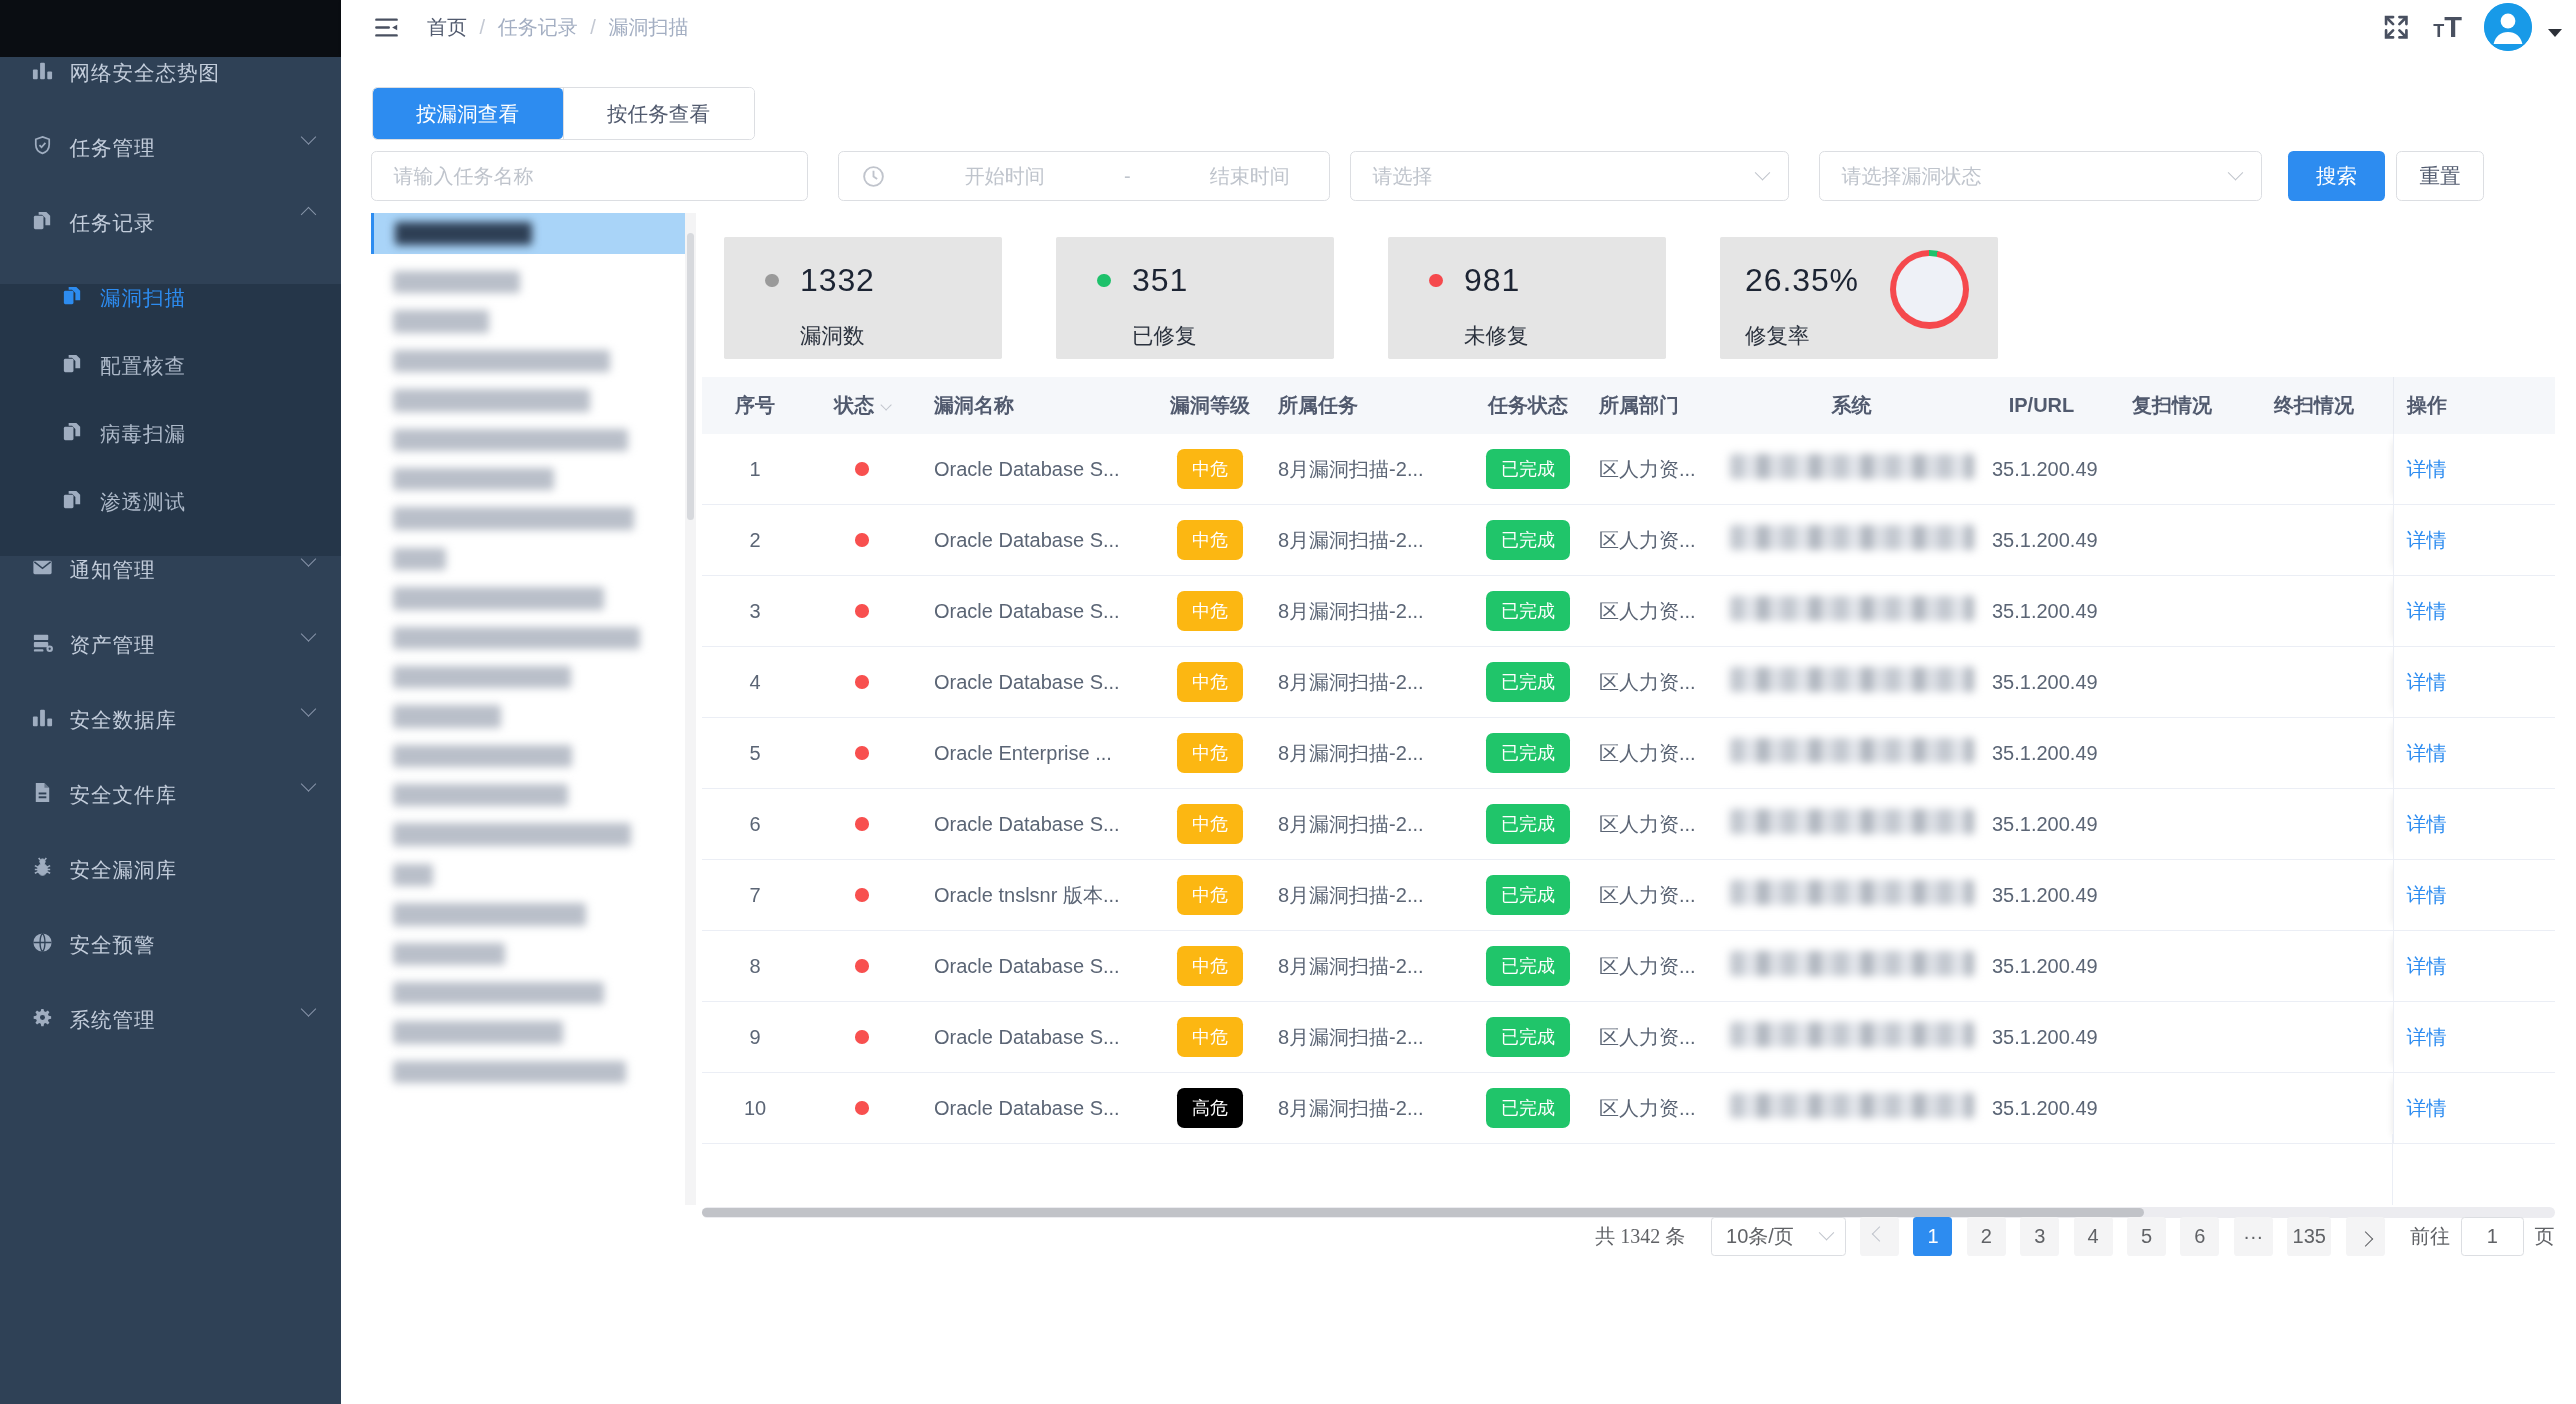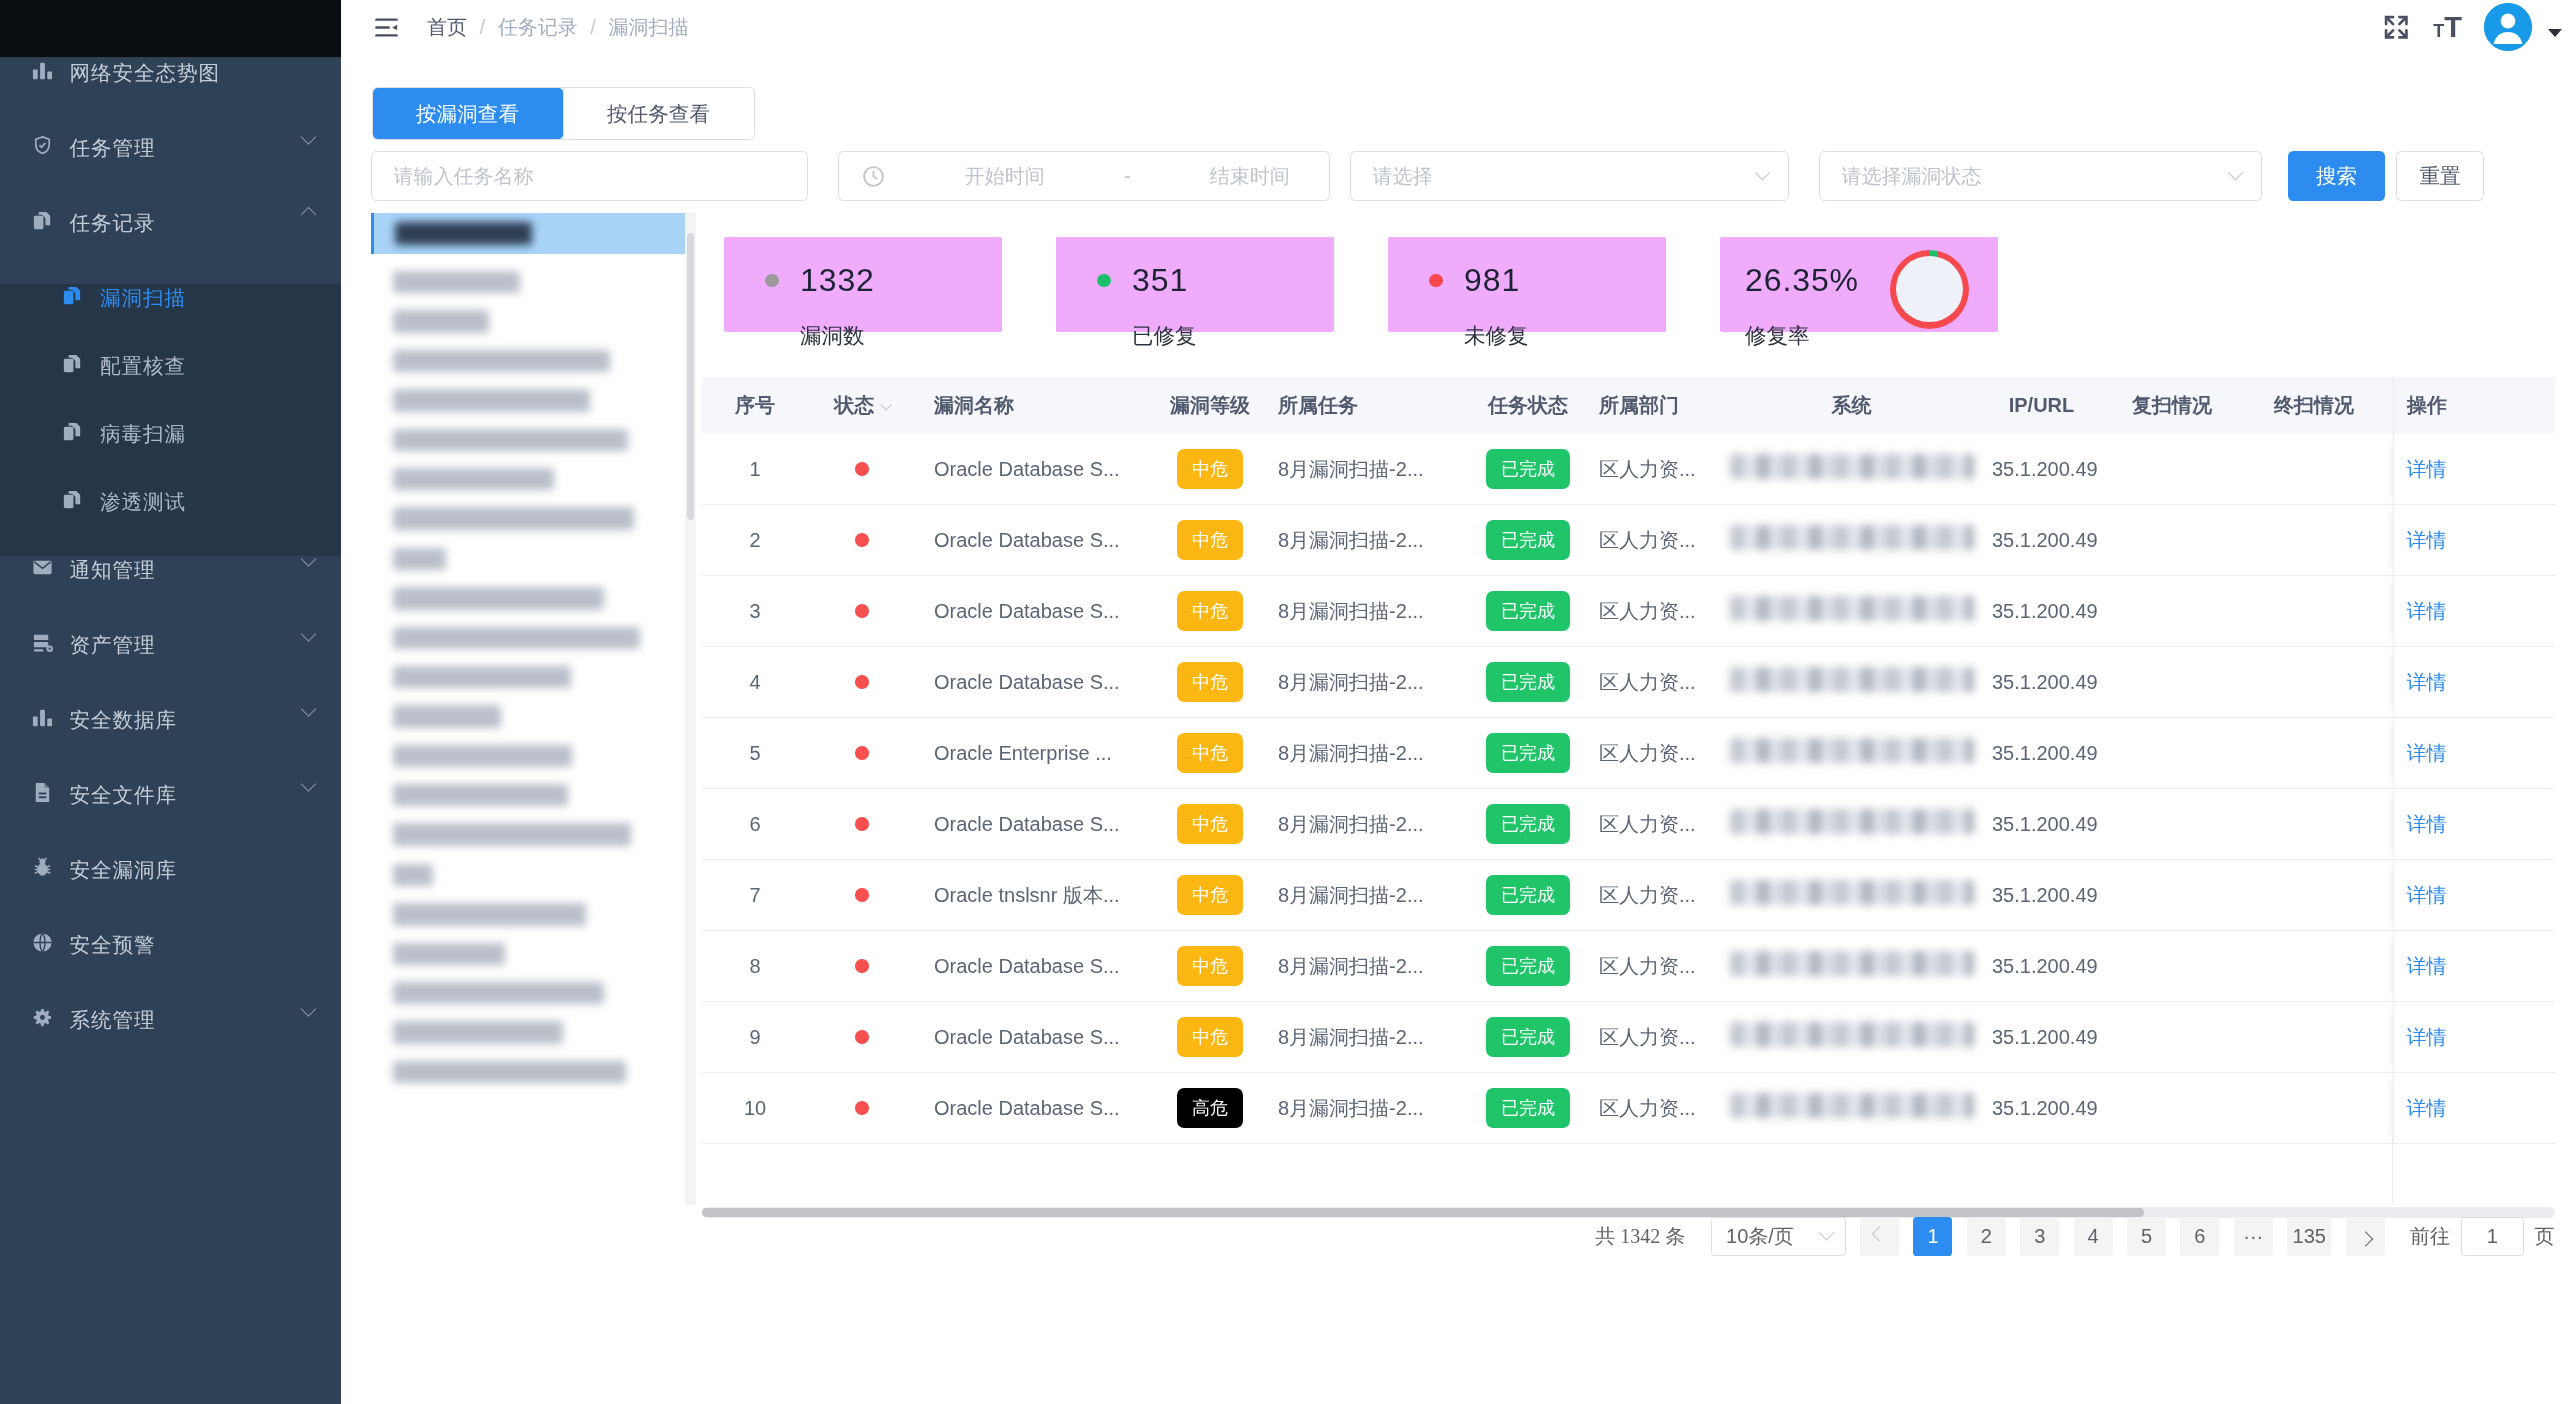--- a/index.html
+++ b/index.html
@@ -51,21 +51,21 @@
   .f-date .clock{width:25px;height:25px;color:#c0c4cc;margin-left:21.5px;}
   .f-date .clock svg{width:25px;height:25px;}
   .f-date .seg{flex:1;text-align:center;}
   .f-sel1{left:1009px;width:439px;padding-left:21.5px;cursor:pointer;}
   .f-sel2{left:1478px;width:443px;padding-left:21.5px;cursor:pointer;}
   .sel-caret{margin-left:auto;margin-right:20px;width:10px;height:10px;border-right:1.8px solid #c0c4cc;border-bottom:1.8px solid #c0c4cc;transform:rotate(45deg) translate(-2.7px,-2.7px);}
   .btn{position:absolute;top:97px;height:50px;border-radius:5.4px;display:flex;align-items:center;justify-content:center;font-size:20.6px;cursor:pointer;box-sizing:border-box;}
   .btn-search{left:1947px;width:97px;background:#2d8cf0;color:#fff;}
   .btn-reset{left:2055px;width:88px;background:#fff;color:#515a6e;border:0.9px solid #dcdee2;}
   
-  .card{position:absolute;top:183px;width:278px;height:95px;background:#f0abfc;border-radius:1.8px;}
+  .card{position:absolute;top:183px;width:278px;height:122px;background:#e5e5e5;border-radius:1.8px;}
   .card .vrow{display:flex;align-items:center;padding:25px 0 0 41px;}
   .card .dot{width:13.5px;height:13.5px;border-radius:50%;margin-right:21.5px;}
   .card .val{font-size:32px;color:#1c2433;letter-spacing:0.9px;}
   .card .lbl{padding:21.5px 0 0 76px;font-size:21.5px;color:#2b323e;}
   .card.c4 .vrow{padding-left:25px;}
   .card.c4 .lbl{padding-left:25px;}
   .donut{position:absolute;left:170px;top:12.6px;width:79px;height:79px;border-radius:50%;
          background:conic-gradient(#1ec16b 0 12deg,#f5494d 12deg 360deg);}
   .donut::after{content:"";position:absolute;left:6.3px;top:6.3px;right:6.3px;bottom:6.3px;border-radius:50%;background:#eef1f7;}
   

